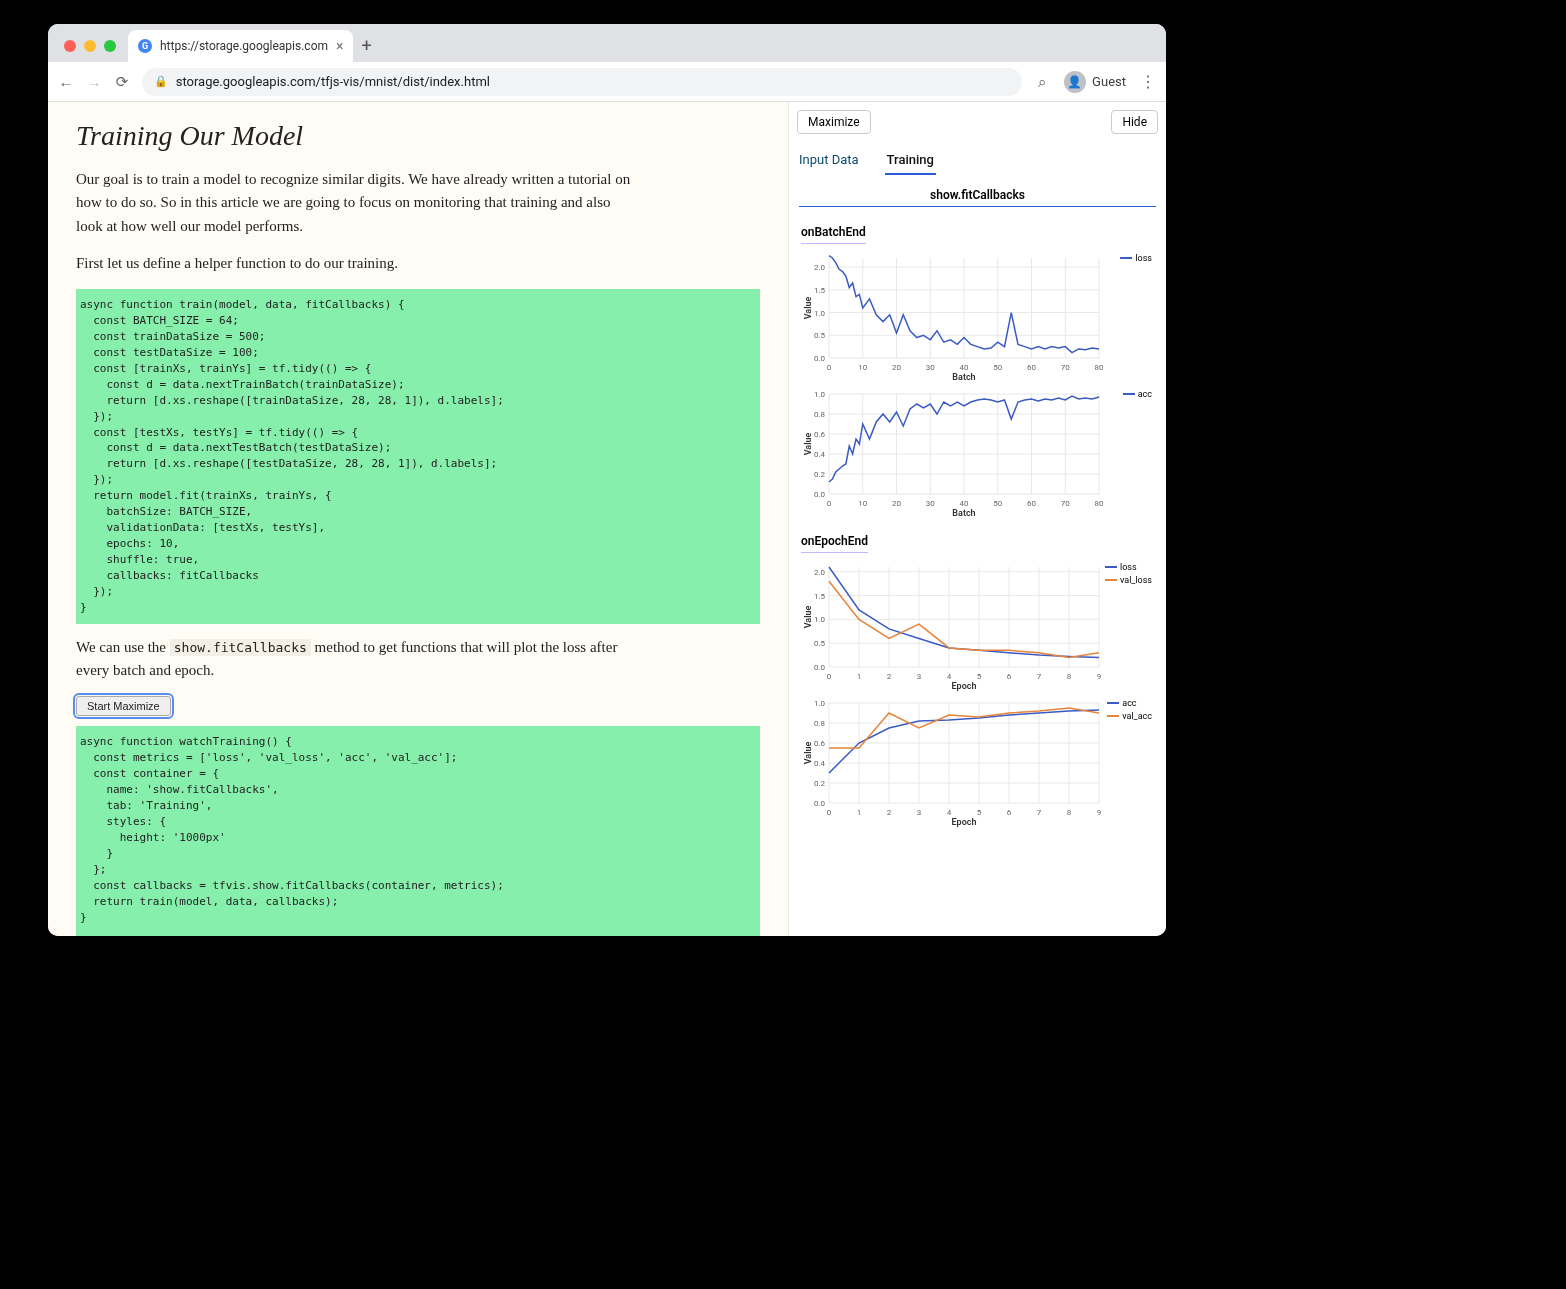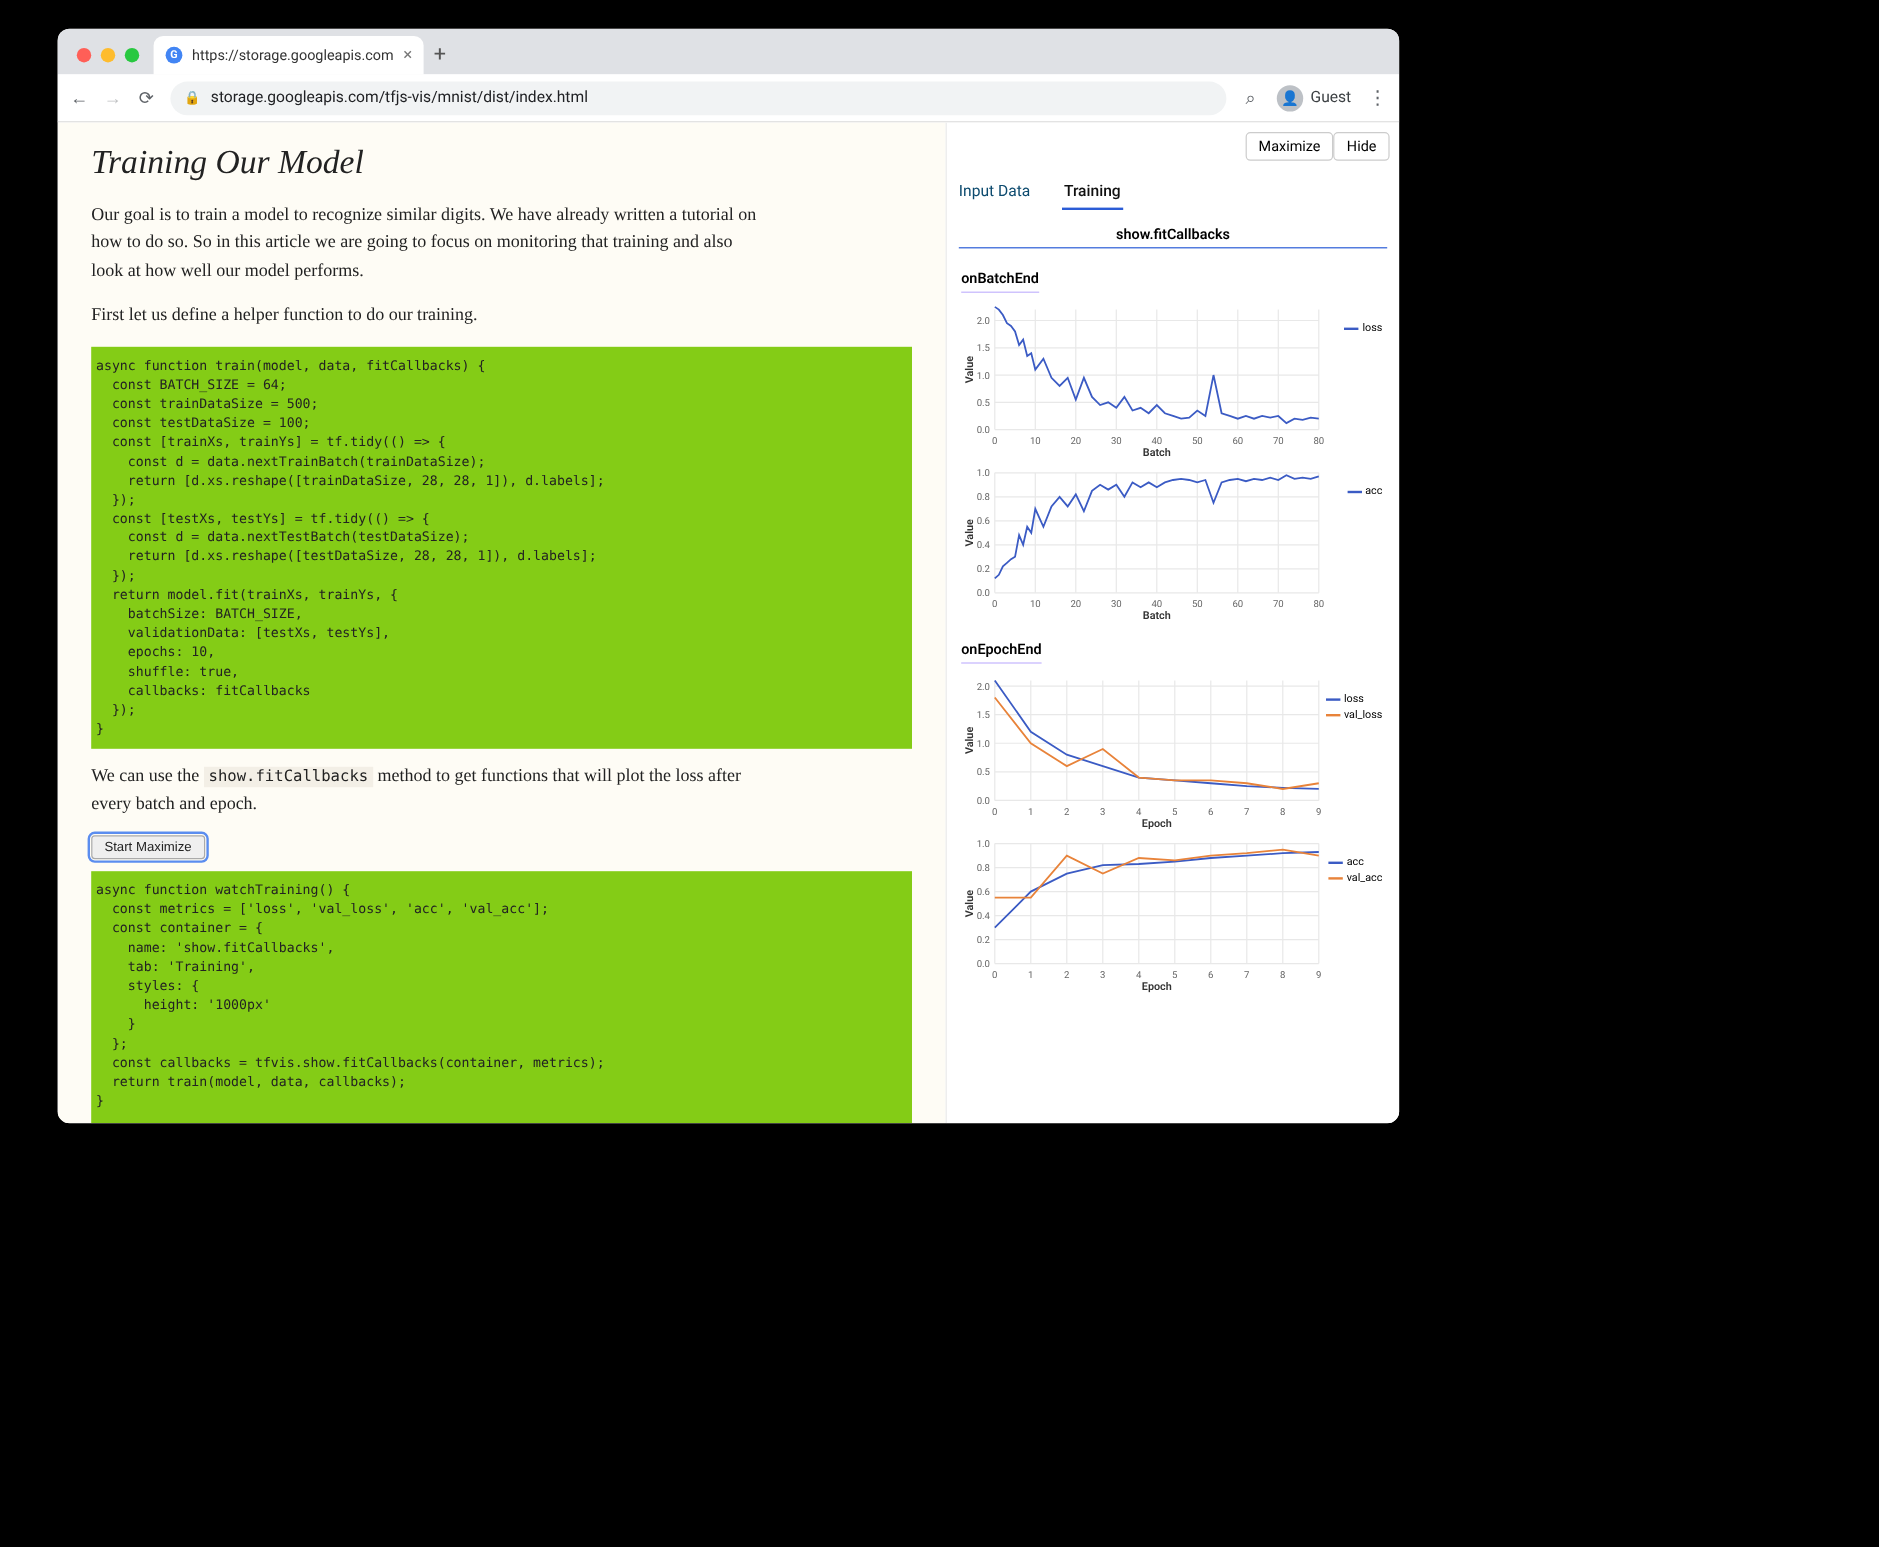--- a/index.html
+++ b/index.html
@@ -62,47 +62,47 @@
     overflow:hidden;
     font-family: Georgia, "Times New Roman", serif;
     color:#222;
   }
   .article h1 {
     font-style: italic; font-weight: normal;
     font-size: 28px; margin: 0 0 16px 0;
   }
   .article p { font-size: 15px; line-height:1.55; margin-bottom:14px; max-width:560px;}
   .code {
-    background:#84cc16; font-family: ui-monospace, Menlo, monospace;
+    background:#86efac; font-family: ui-monospace, Menlo, monospace;
     font-size:11px; line-height:1.45; padding:8px 4px; white-space:pre;
     color:#222; margin-bottom:12px; overflow-x:hidden;
   }
   .inline-code{background:#f3efe6;font-family:ui-monospace,Menlo,monospace;font-size:13px;padding:1px 4px;}
   .btn {
     font-family:-apple-system,sans-serif; font-size:11px;
     background:#efefef; border:1px solid #aaa; border-radius:3px;
     padding:3px 10px; display:inline-block; cursor:pointer;
   }
   .btn.focused{outline:2px solid #5b8def;outline-offset:1px;}
 
   .vis-panel {
     flex:1; background:#fff; border-left:1px solid #eaeaea;
     display:flex; flex-direction:column; font-size:12px;
   }
-  .vis-top{display:flex;justify-content:flex-end;padding:8px 8px;}
+  .vis-top{display:flex;justify-content:space-between;padding:8px 8px;}
   .vis-btn{background:#fff;border:1px solid #ccc;border-radius:4px;padding:4px 10px;font-size:12px;}
   .vis-tabs{display:flex;gap:24px;padding:4px 12px 0 8px;border-bottom:1px solid transparent;}
   .vis-tab{padding:6px 2px;font-size:13px;color:#0c4a6e;}
   .vis-tab.active{border-bottom:2px solid #2b5cd6;color:#111;font-weight:500;}
   .vis-body{flex:1;overflow:hidden;padding:4px 6px 8px 6px;}
   .panel-title{text-align:center;font-weight:600;font-size:12px;padding:8px 0 4px;border-bottom:1px solid #2b5cd6;margin:0 4px 8px;}
   .sec-title{font-weight:600;font-size:12px;padding:4px 0;border-bottom:1px solid #c4b5fd;margin:6px 6px 6px 6px;display:inline-block;}
   .chart{position:relative;margin:2px 6px 6px 6px;}
   .chart svg{display:block;}
-  .legend{position:absolute;right:2px;top:16px;font-size:9px;line-height:1.4;}
+  .legend{position:absolute;right:2px;top:0;font-size:9px;line-height:1.4;}
   .legend .row{display:flex;align-items:center;gap:3px;}
   .legend .sw{width:12px;height:2px;}
 </style>
 </head>
 <body>
 
 <div class="browser-window">
   <div class="tab-strip">
     <div class="traffic">
       <div class="tl red"></div>

